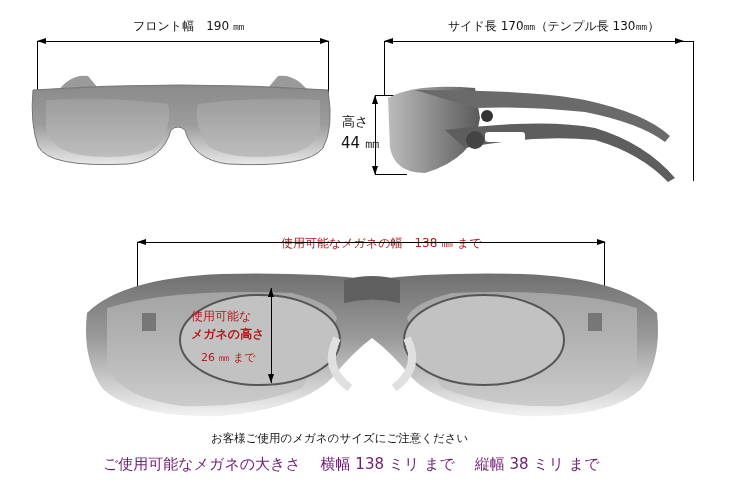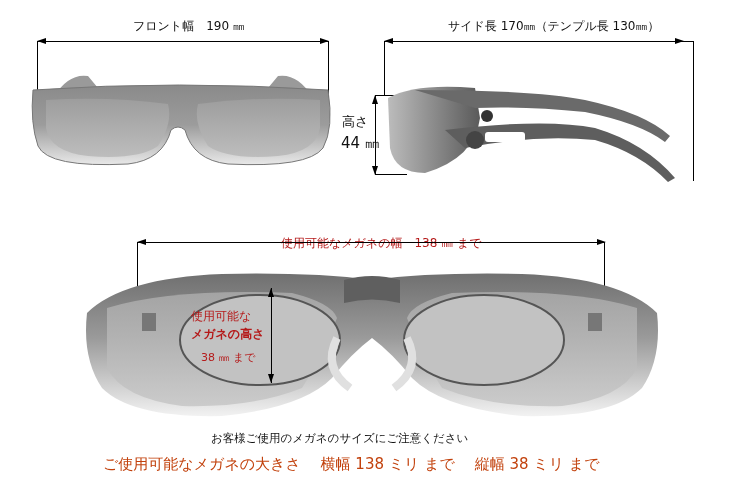--- a/index.html
+++ b/index.html
@@ -1,21 +1,21 @@
 <!DOCTYPE html>
 <html><head>
   <meta charset="utf-8">
   <style>
     html, body { margin: 0; padding: 0; background: #ffffff; }
     body { width: 730px; height: 500px; position: relative; overflow: hidden;
            font-family: "DejaVu Sans", "Liberation Sans", sans-serif; }
     .abs { position: absolute; }
     .label { font-size: 12px; color: #111; white-space: nowrap; }
     .red-dark { color: #b51a1a; }
-    .red-bright { color: #c2410c; }
+    .red-bright { color: #701a75; }
     .hline { position: absolute; height: 1px; background: #000; }
     .vline { position: absolute; width: 1px; background: #000; }
     .arrow-l, .arrow-r { position: absolute; width: 0; height: 0;
       border-top: 3px solid transparent; border-bottom: 3px solid transparent; }
     .arrow-l { border-right: 9px solid #000; }
     .arrow-r { border-left: 9px solid #000; }
     .arrow-u, .arrow-d { position: absolute; width: 0; height: 0;
       border-left: 3px solid transparent; border-right: 3px solid transparent; }
     .arrow-u { border-bottom: 9px solid #000; }
     .arrow-d { border-top: 9px solid #000; }
@@ -141,17 +141,17 @@
     <rect x="506" y="55" width="14" height="18" fill="#777"></rect>
   </svg>
 
   <div>
     <div class="vline" style="left:271px; top:288px; height:95px;"></div>
     <div class="arrow-u" style="left:268px; top:288px;"></div>
     <div class="arrow-d" style="left:268px; top:374px;"></div>
   </div>
   <div class="abs label red-dark" style="left:191px; top:308px; font-size:12px;">使用可能な</div>
   <div class="abs label red-dark" style="left:191px; top:326px; font-size:12px;font-weight:bold;">メガネの高さ</div>
-  <div class="abs label red-dark" style="left:201px; top:350px; font-size:11px;">38 ㎜ まで</div>
+  <div class="abs label red-dark" style="left:201px; top:350px; font-size:11px;">26 ㎜ まで</div>
 </div>
 
 <div class="abs label" style="left:211px; top:431px; font-size:11.5px; color:#111;">お客様ご使用のメガネのサイズにご注意ください</div>
 <div class="abs label red-bright" style="left:103px; top:455px; font-size:15px;">ご使用可能なメガネの大きさ　 横幅 138 ミリ まで　 縦幅 38 ミリ まで</div>
 
 </body></html>

